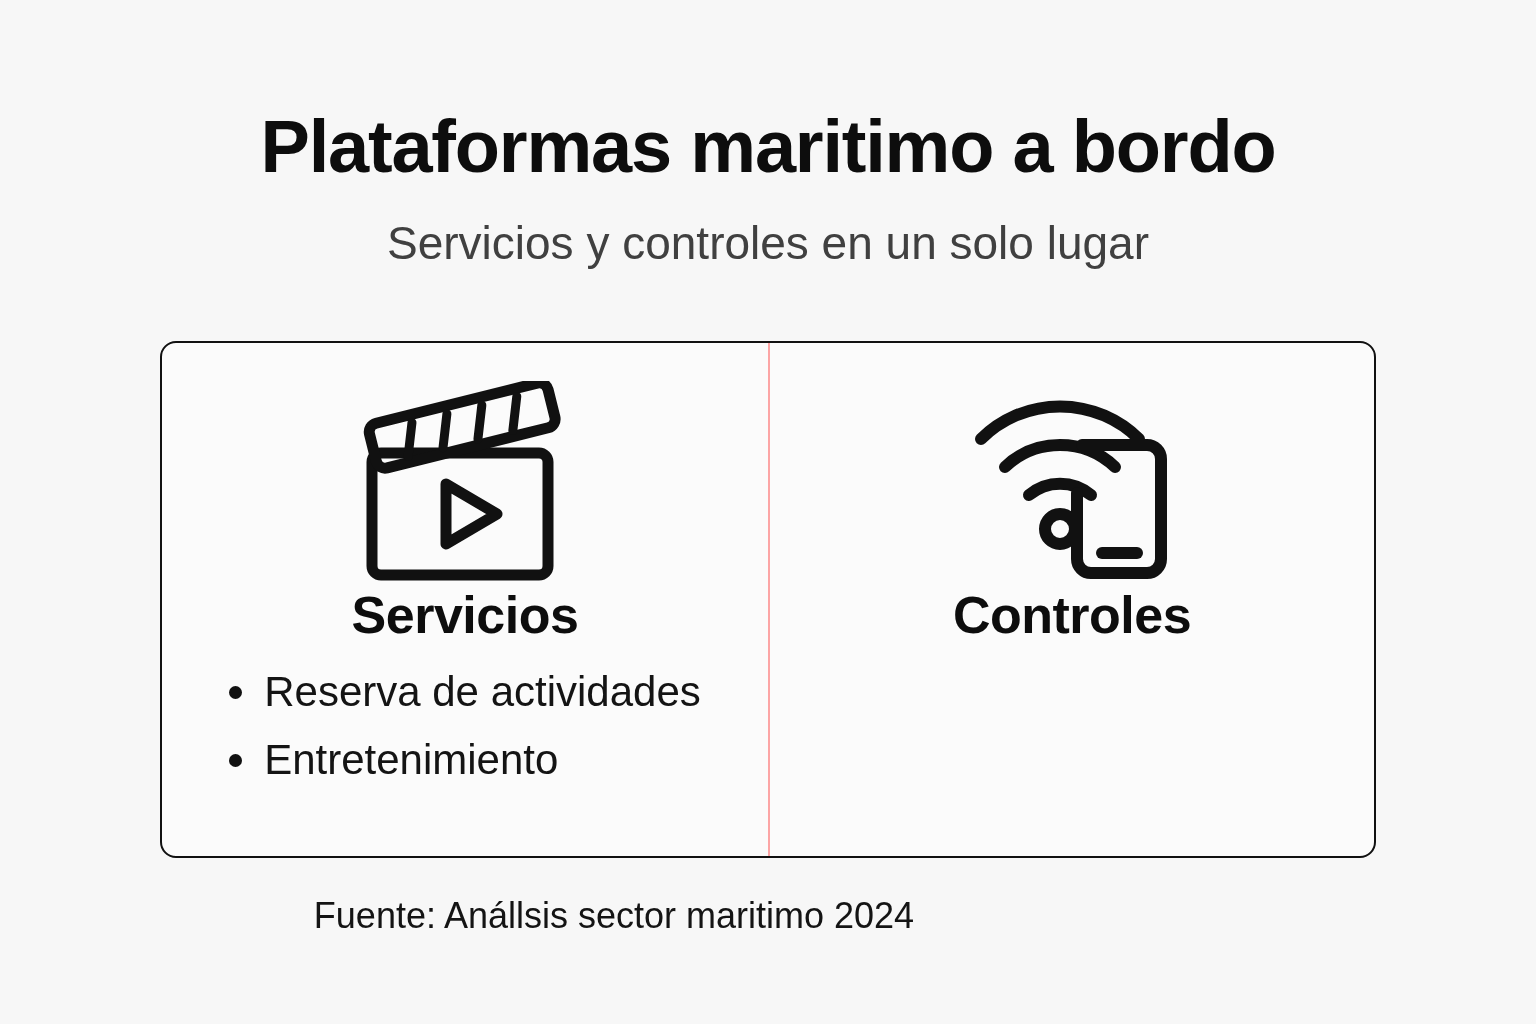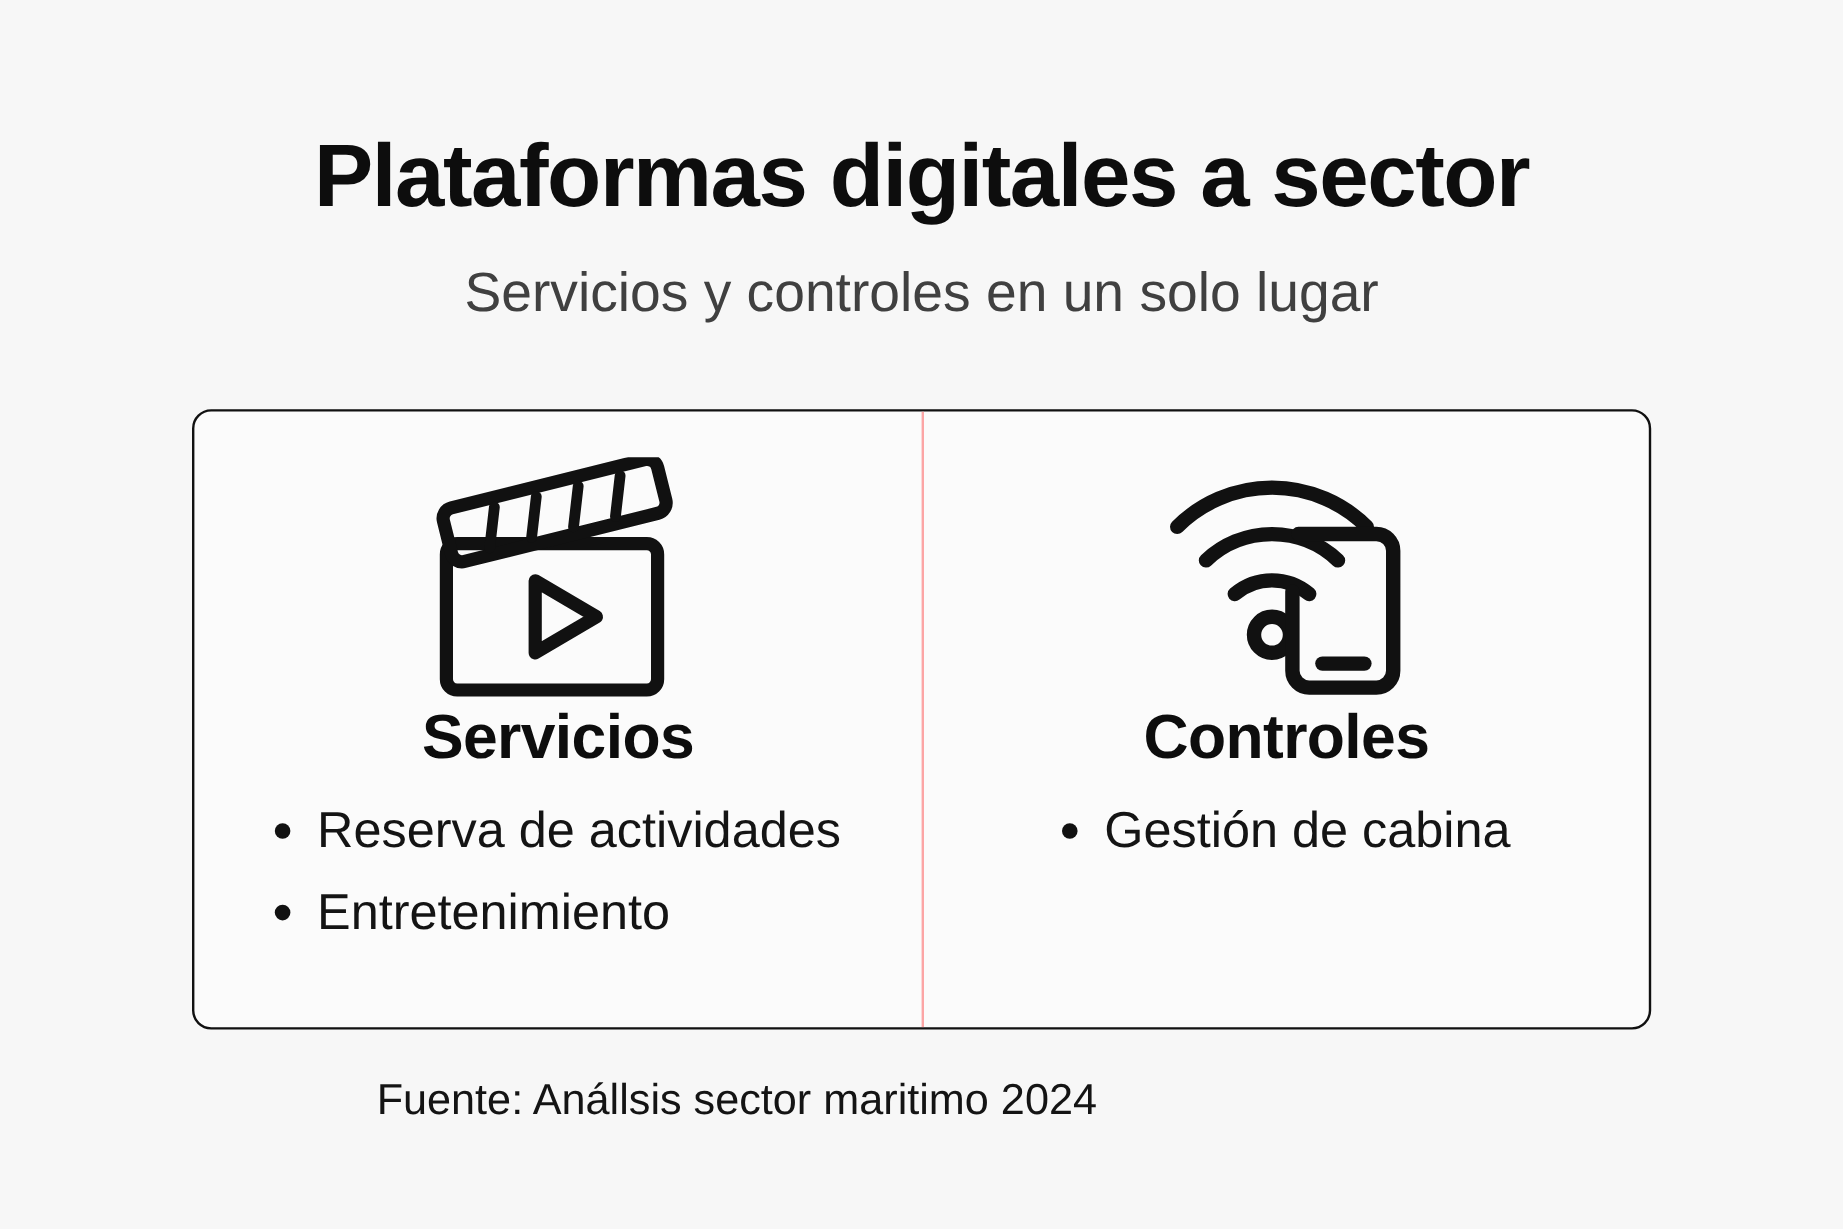--- a/index.html
+++ b/index.html
@@ -132,21 +132,21 @@
     font-weight: 400;
     color: #141414;
   }
 </style>
 </head>
 <body>
 
 <div class="page">
 
   <div class="header">
-    <h1 class="title">Plataformas digitales a sector</h1>
+    <h1 class="title">Plataformas maritimo a bordo</h1>
     <p class="subtitle">Servicios y controles en un solo lugar</p>
   </div>
 
   <div class="card">
 
     <div class="panel left">
       <div class="icon-wrap">
         <svg width="230" height="200" viewBox="0 0 230 200" fill="none" aria-hidden="true">
 
           <rect x="22" y="72" width="176" height="122" rx="9" stroke="#111111" stroke-width="11"></rect>
@@ -185,24 +185,20 @@
 
           <circle cx="103" cy="148" r="15" stroke="#111111" stroke-width="12"></circle>
 
           <path d="M125 64 H190 A14 14 0 0 1 204 78 V178 A14 14 0 0 1 190 192 H134 A14 14 0 0 1 120 178 V112" stroke="#111111" stroke-width="12" stroke-linecap="round" stroke-linejoin="round"></path>
 
           <line x1="145" y1="172" x2="180" y2="172" stroke="#111111" stroke-width="12" stroke-linecap="round"></line>
         </svg>
       </div>
       <h2 class="panel-title">Controles</h2>
       <ul class="bullets">
-        <li class="bullet-item">
-          <span class="bullet-dot"></span>
-          <span>Gestión de cabina</span>
-        </li>
       </ul>
     </div>
 
   </div>
 
   <div class="footer">Fuente: Anállsis sector maritimo 2024</div>
 
 </div>
 
 </body></html>

